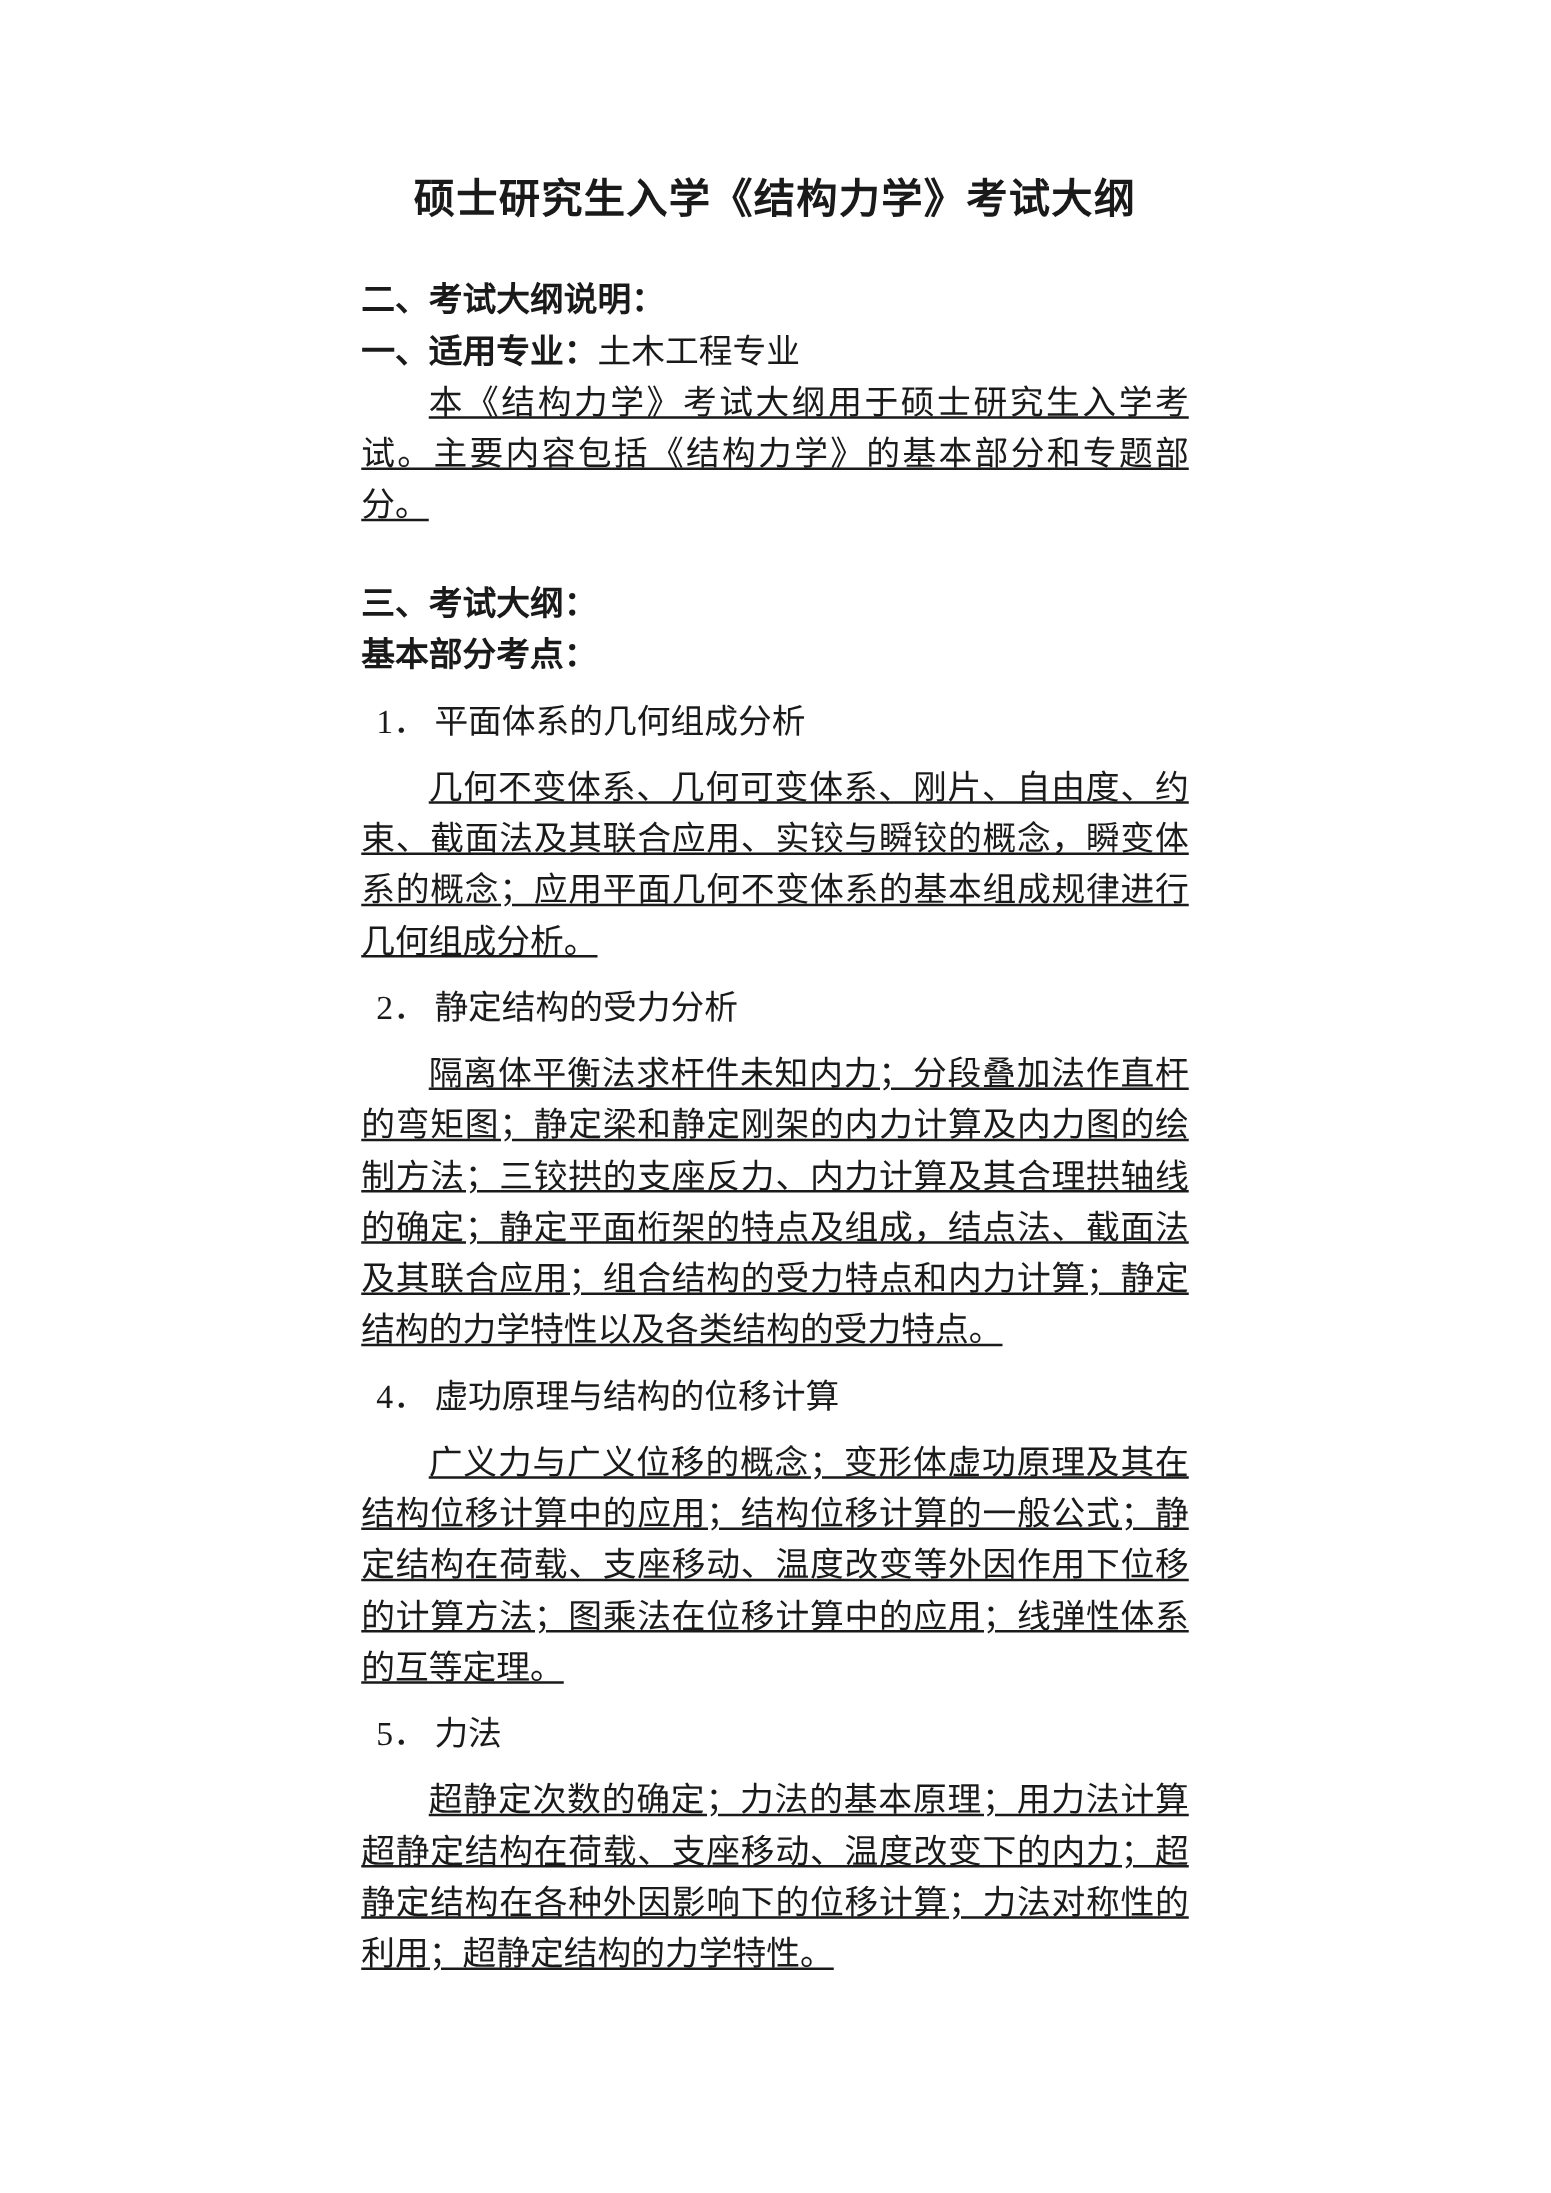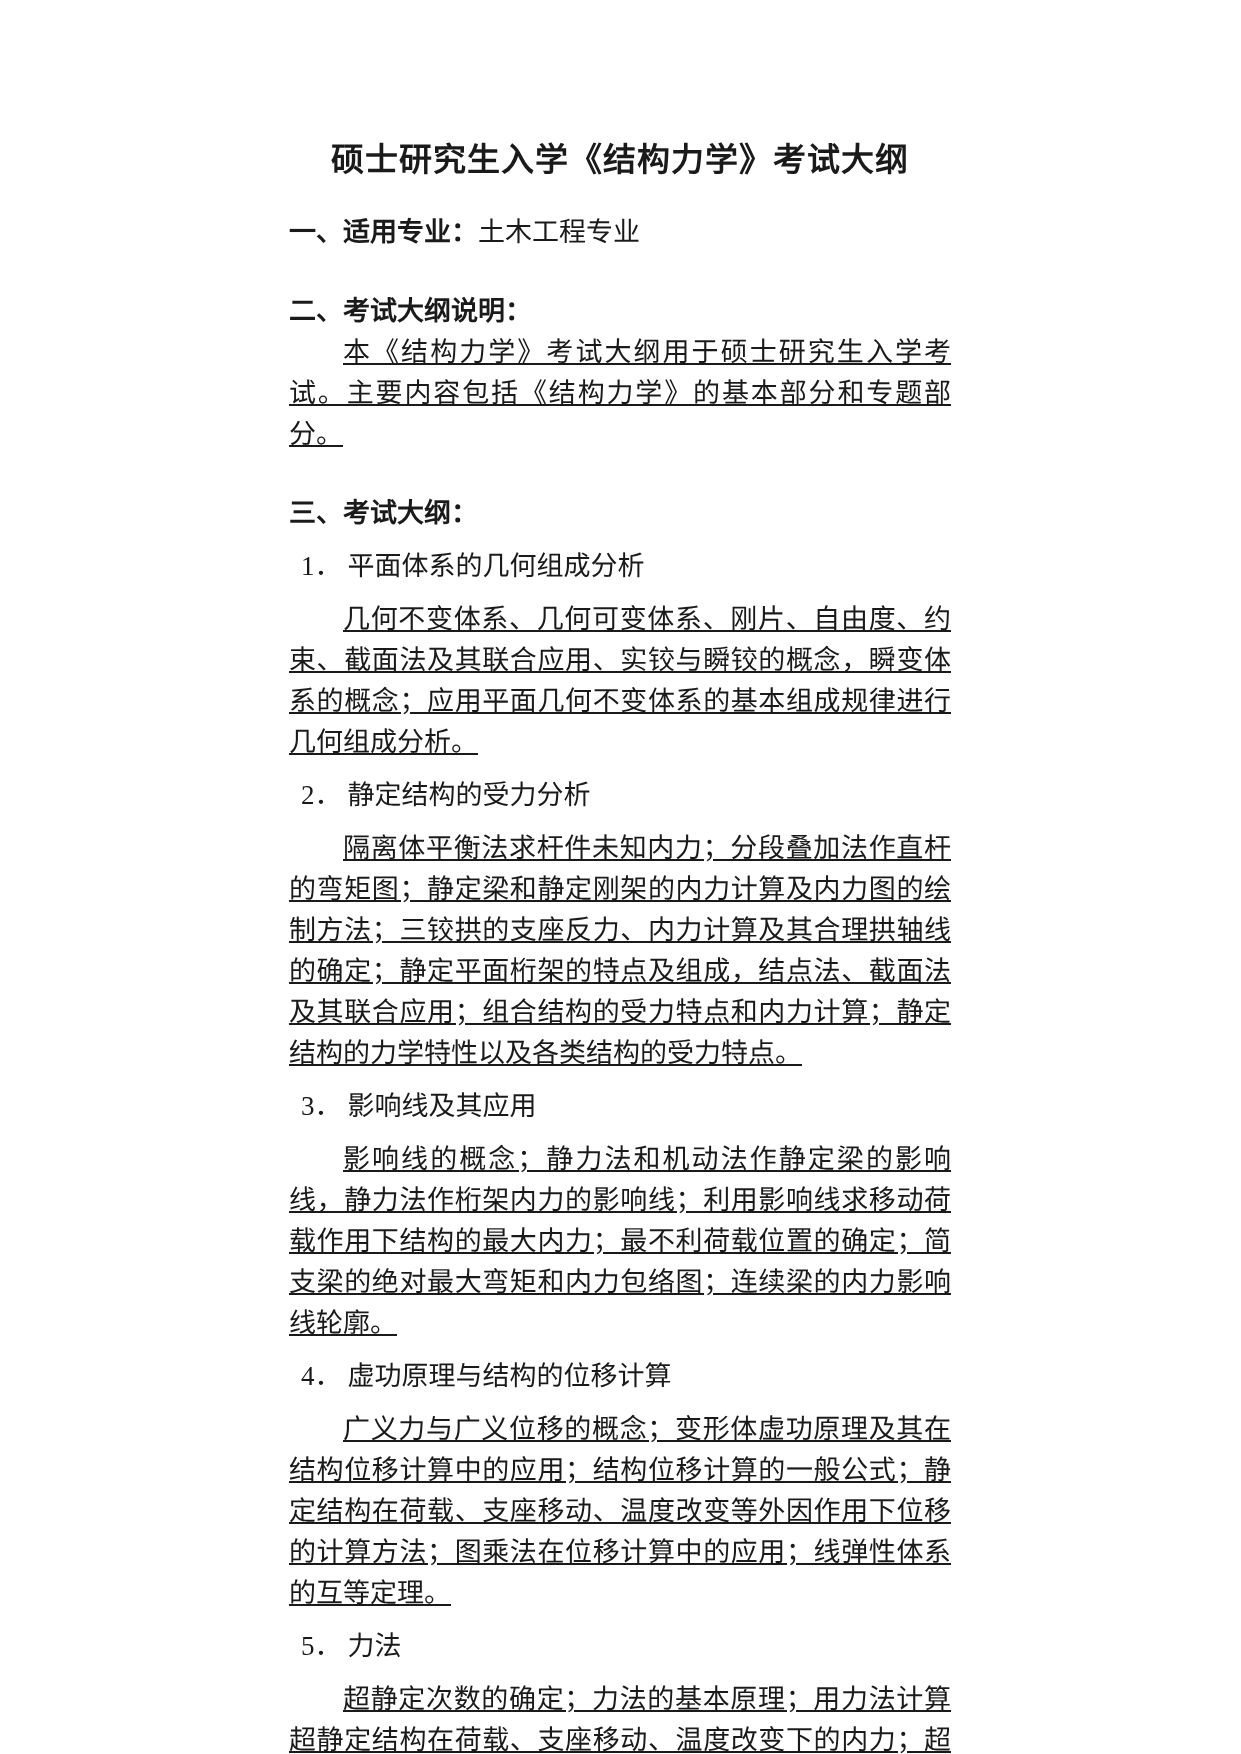--- a/index.html
+++ b/index.html
@@ -50,41 +50,38 @@
     margin-right: 6px;
   }
 </style>
 </head>
 <body>
 
 <div class="page">
 
   <h1 class="doc-title">硕士研究生入学《结构力学》考试大纲</h1>
 
+  <p class="line bold gap-above">二、考试大纲说明：</p>
+
   <p class="line"><span class="bold">一、适用专业：</span><span>土木工程专业</span></p>
-
-  <p class="line bold gap-above">二、考试大纲说明：</p>
   <p class="para">本《结构力学》考试大纲用于硕士研究生入学考试。主要内容包括《结构力学》的基本部分和专题部分。</p>
 
   <p class="line bold gap-above">三、考试大纲：</p>
+  <p class="line bold">基本部分考点：</p>
 
   <div>
     <p class="topic-title"><span class="topic-num">1．</span><span>平面体系的几何组成分析</span></p>
     <p class="para">几何不变体系、几何可变体系、刚片、自由度、约束、截面法及其联合应用、实铰与瞬铰的概念，瞬变体系的概念；应用平面几何不变体系的基本组成规律进行几何组成分析。</p>
   </div>
 
   <div>
     <p class="topic-title"><span class="topic-num">2．</span><span>静定结构的受力分析</span></p>
     <p class="para">隔离体平衡法求杆件未知内力；分段叠加法作直杆的弯矩图；静定梁和静定刚架的内力计算及内力图的绘制方法；三铰拱的支座反力、内力计算及其合理拱轴线的确定；静定平面桁架的特点及组成，结点法、截面法及其联合应用；组合结构的受力特点和内力计算；静定结构的力学特性以及各类结构的受力特点。</p>
   </div>
 
-  <div>
-    <p class="topic-title"><span class="topic-num">3．</span><span>影响线及其应用</span></p>
-    <p class="para">影响线的概念；静力法和机动法作静定梁的影响线，静力法作桁架内力的影响线；利用影响线求移动荷载作用下结构的最大内力；最不利荷载位置的确定；简支梁的绝对最大弯矩和内力包络图；连续梁的内力影响线轮廓。</p>
-  </div>
 
   <div>
     <p class="topic-title"><span class="topic-num">4．</span><span>虚功原理与结构的位移计算</span></p>
     <p class="para">广义力与广义位移的概念；变形体虚功原理及其在结构位移计算中的应用；结构位移计算的一般公式；静定结构在荷载、支座移动、温度改变等外因作用下位移的计算方法；图乘法在位移计算中的应用；线弹性体系的互等定理。</p>
   </div>
 
   <div>
     <p class="topic-title"><span class="topic-num">5．</span><span>力法</span></p>
     <p class="para">超静定次数的确定；力法的基本原理；用力法计算超静定结构在荷载、支座移动、温度改变下的内力；超静定结构在各种外因影响下的位移计算；力法对称性的利用；超静定结构的力学特性。</p>
   </div>

